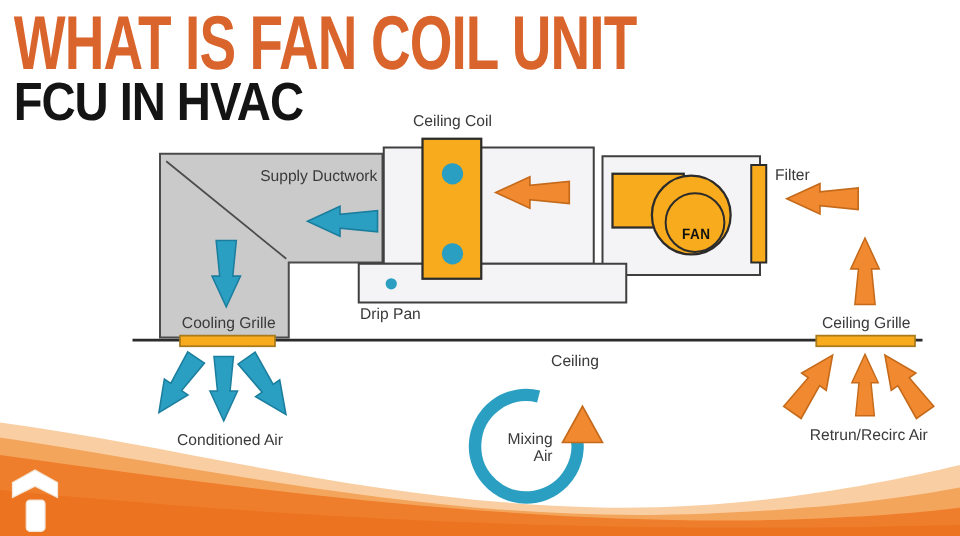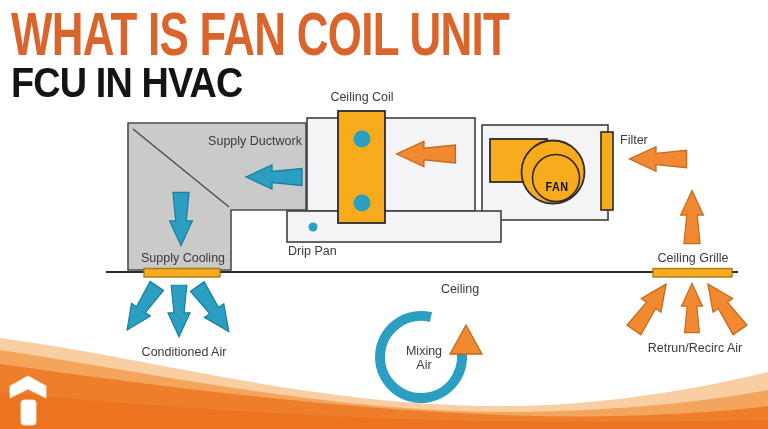--- a/index.html
+++ b/index.html
@@ -19,21 +19,21 @@
     font-size:43px;font-weight:700;color:#141414;line-height:1;
     letter-spacing:-1px;white-space:nowrap;
     transform:scaleX(0.88);transform-origin:left top;
   }
   
   .lbl{
     position:absolute;color:#3a3a3a;font-size:12.5px;font-weight:400;
     white-space:nowrap;transform:translateX(-50%);line-height:1.1;
   }
   .lbl.left{transform:none;}
-  .lbl.center2{text-align:center;}
+  .lbl.center2{text-align:right;}
   .fanlbl{
     position:absolute;color:#111;font-size:12px;font-weight:700;
     letter-spacing:0.5px;transform:translate(-50%,-50%) scaleX(0.9);white-space:nowrap;
   }
   
   .diagram{position:absolute;left:0;top:0;width:768px;height:429px;}
   .wave{position:absolute;left:0;bottom:0;width:768px;height:99px;}
   .logo{position:absolute;left:8px;top:374px;width:44px;height:52px;}
 </style>
 </head>
@@ -105,21 +105,21 @@
 
     <path d="M 459.3 342.3 A 41 41 0 1 1 430.9 317.2" fill="none" stroke="#2B9FC2" stroke-width="10"></path>
     <polygon points="466,325 450,354 482,354" fill="#F0892F" stroke="#C56A1A" stroke-width="1.3"></polygon>
   </svg>
 
   <div class="lbl" style="left:362px;top:91px">Ceiling Coil</div>
   <div class="lbl" style="left:255px;top:135px">Supply Ductwork</div>
   <div class="lbl left" style="left:620px;top:134px">Filter</div>
   <div class="fanlbl" style="left:557px;top:187px">FAN</div>
   <div class="lbl left" style="left:288px;top:245px">Drip Pan</div>
-  <div class="lbl" style="left:183px;top:252px">Supply Cooling</div>
+  <div class="lbl" style="left:183px;top:252px">Cooling Grille</div>
   <div class="lbl" style="left:693px;top:252px">Ceiling Grille</div>
   <div class="lbl" style="left:460px;top:283px">Ceiling</div>
   <div class="lbl" style="left:184px;top:346px">Conditioned Air</div>
   <div class="lbl center2" style="left:424px;top:345px">
     <div>Mixing</div>
     <div>Air</div>
   </div>
   <div class="lbl" style="left:695px;top:342px">Retrun/Recirc Air</div>
 
 </div>

